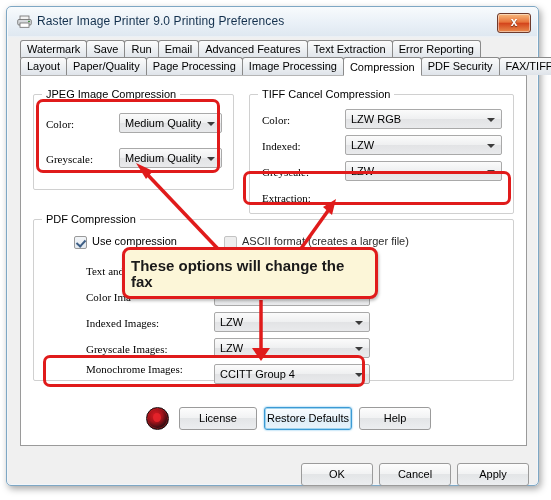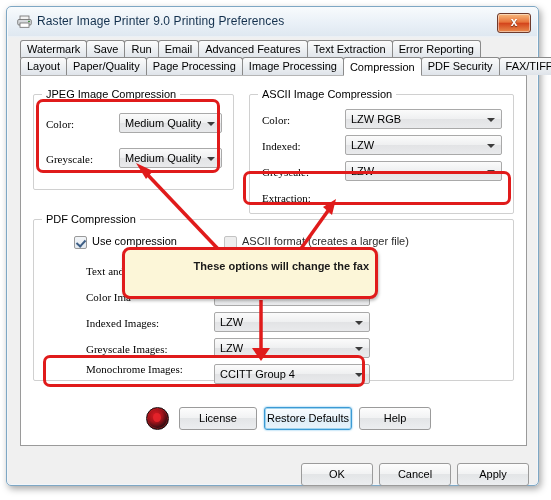--- a/index.html
+++ b/index.html
@@ -307,22 +307,22 @@
     box-sizing: border-box;
     border: 3px solid #e01b1b;
     border-radius: 8px;
     background: #fcf6d8;
     z-index: 45;
     box-shadow: 1px 2px 3px rgba(0,0,0,0.25);
   }
   #callout .ctext {
     position: absolute;
     left: 6px; right: 6px; top: 8px;
-    text-align: right;
-    font-size: 11px;
+    text-align: left;
+    font-size: 15px;
     line-height: 16px;
     color: #1a1a1a;
     font-weight: 600;
   }
 </style>
 </head>
 <body>
 
 <div id="window">
   <div id="window-inner">
@@ -357,21 +357,21 @@
         </div>
 
         <div class="fieldlabel" style="left:12px; top:58px;">Greyscale:</div>
         <div class="combo" style="left:85px; top:53px; width:103px;">
           <div class="cval">Medium Quality</div>
           <div class="carrow"></div>
         </div>
       </div>
 
       <div class="group" id="group-tiff">
-        <div class="legend">ASCII Image Compression</div>
+        <div class="legend">TIFF Cancel Compression</div>
 
         <div class="fieldlabel" style="left:12px; top:19px;">Color:</div>
         <div class="combo" style="left:95px; top:14px; width:157px;">
           <div class="cval">LZW RGB</div>
           <div class="carrow"></div>
         </div>
 
         <div class="fieldlabel" style="left:12px; top:45px;">Indexed:</div>
         <div class="combo" style="left:95px; top:40px; width:157px;">
           <div class="cval">LZW</div>

